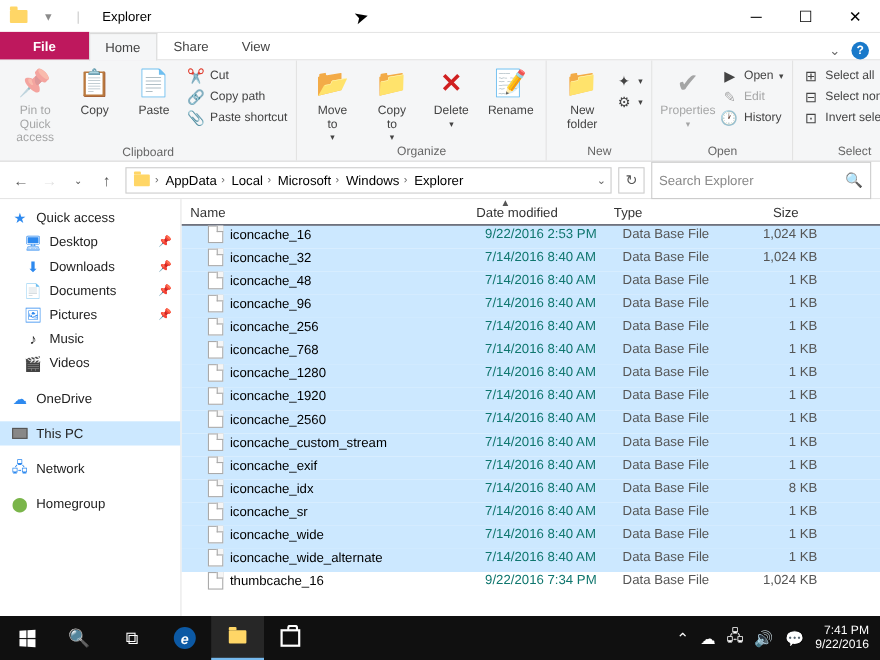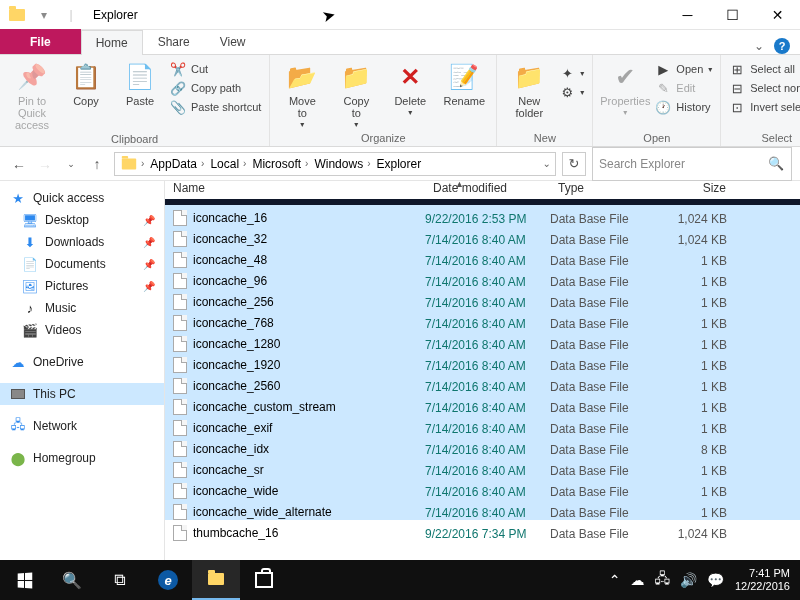--- a/index.html
+++ b/index.html
@@ -56,29 +56,29 @@
 .side-pin { position:absolute; right:8px; color:#666; font-size:10px; }
 .side-sep { height:10px; }
 .sicon16 { width:16px; height:16px; display:flex; align-items:center; justify-content:center; font-size:13px; }
 .star { color:#2d89ef; }
 .blue { color:#2d89ef; }
 .cloud { color:#2d89ef; }
 .pc-ico { width:14px; height:10px; background:#888; border:1px solid #555; }
 
 
 .filelist { flex:1; display:flex; flex-direction:column; overflow:hidden; }
-.colheaders { display:flex; border-bottom:6px solid #0f172a; height:24px; font-size:12px; color:#333; position:relative; }
+.colheaders { display:flex; border-bottom:1px solid #0f172a; height:24px; align-items:center; font-size:12px; color:#333; position:relative; }
 .col { padding:0 8px; border-right:1px solid transparent; }
 .col.name { width:260px; }
 .col.date { width:125px; }
 .col.type { width:115px; }
 .col.size { width:80px; text-align:right; padding-right:18px; }
 .sort-ind { position:absolute; left:290px; top:-2px; font-size:9px; color:#555; }
 .rows { flex:1; overflow-y:auto; overflow-x:hidden; }
-.row { display:flex; height:21px; align-items:flex-end; font-size:12px; }
+.row { display:flex; height:21px; align-items:flex-start; font-size:12px;padding-left:16px; }
 .row.selected { background:#cce8ff; }
 .row .cname { width:260px; padding-left:8px; display:flex; align-items:center; gap:6px; }
 .row .cdate { width:125px; color:#0f766e; }
 .row .ctype { width:115px; color:#555; }
 .row .csize { width:78px; text-align:right; color:#555; padding-right:16px; }
 .file-ico { width:14px; height:16px; background:#fff; border:1px solid #aaa; position:relative; flex-shrink:0; }
 .file-ico::after { content:""; position:absolute; right:-1px; top:-1px; width:5px; height:5px; background:#f5f5f5; border-left:1px solid #aaa; border-bottom:1px solid #aaa; }
 
 
 .statusbar { height:22px; border-top:1px solid #e5e5e5; display:flex; align-items:center; padding:0 10px; font-size:11px; color:#444; gap:18px; }
@@ -553,16 +553,16 @@
       <div class="store-ico"></div>
     </div>
   <div class="task-tray">
     <span class="tray-ico">⌃</span>
     <span class="tray-ico">☁</span>
     <span class="tray-ico">🖧</span>
     <span class="tray-ico">🔊</span>
     <span class="tray-ico">💬</span>
     <div class="task-clock">
       <div>7:41 PM</div>
-      <div>12/22/2016</div>
+      <div>9/22/2016</div>
     </div>
   </div>
 </div>
 
 </body></html>

